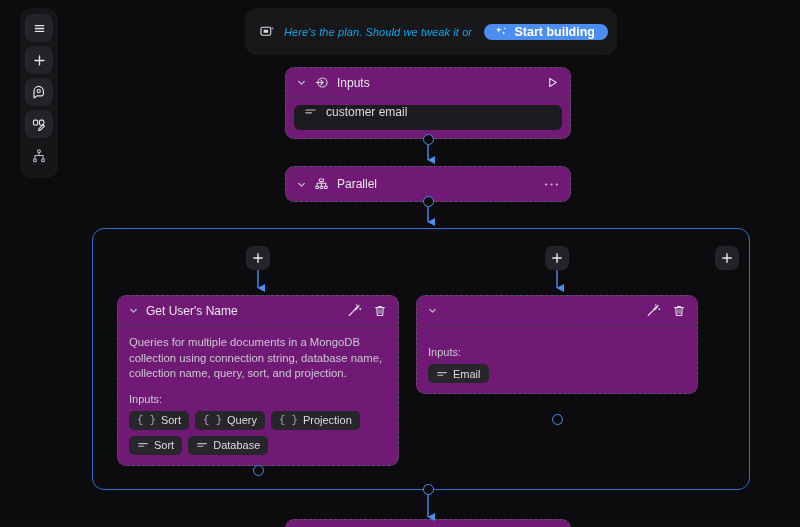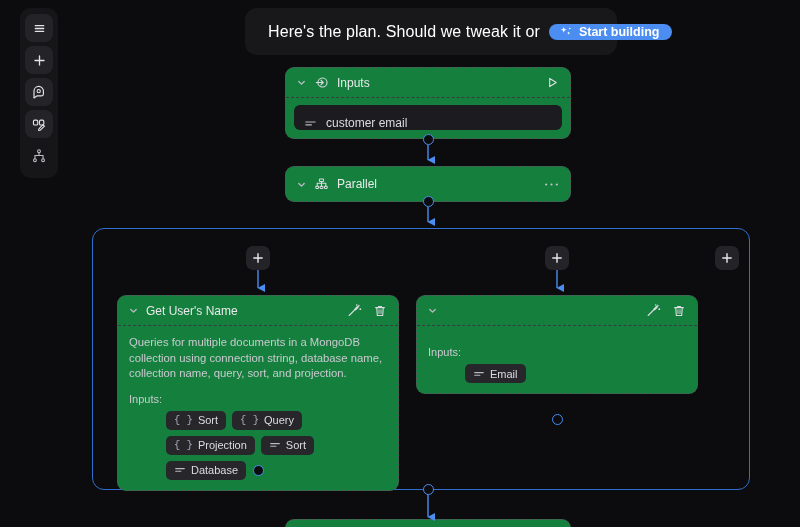--- a/index.html
+++ b/index.html
@@ -49,24 +49,25 @@
     left: 245px; top: 8px;
     width: 372px; height: 47px;
     background: #18181b;
     border-radius: 12px;
     display: flex;
     align-items: center;
     padding: 0 9px 0 14px;
     gap: 9px;
   }
   .banner-text {
-    font-size: 16px;
-    color: #ffffff;
+    font-size: 11px;
+    color: #0ea5e9;
     letter-spacing: .1px;
     white-space: nowrap;
+    font-style: italic;
   }
   .start-btn {
     margin-left: auto;
     background: #4b8df0;
     color: #fff;
     border: none;
     border-radius: 8px;
     height: 16px;
     padding: 0 13px 0 10px;
     font-size: 12.5px;
@@ -75,21 +76,21 @@
     display: flex; align-items: center; gap: 6px;
     cursor: pointer;
     white-space: nowrap;
   }
 
   
   .node {
     position: absolute;
     border: 1px dashed #56565e;
     border-radius: 9px;
-    background: #15803d;
+    background: #701a75;
   }
   .node-head {
     display: flex;
     align-items: center;
     gap: 8px;
     padding: 0 11px;
     height: 30px;
     border-bottom: 1px dashed #3a3a42;
   }
   .node-head.nb { border-bottom: none; }
@@ -109,21 +110,21 @@
     font-size: 11.3px;
     line-height: 15.6px;
     color: #c9c9d0;
   }
   .inputs-label {
     font-size: 11px;
     color: #c9c9d0;
     margin-top: 11px;
     margin-bottom: 6px;
   }
-  .chips { display: flex; flex-wrap: wrap; gap: 6px; margin-left: 37px; }
+  .chips { display: flex; flex-wrap: wrap; gap: 6px; }
   .chip {
     background: #26262b;
     border-radius: 5px;
     height: 19px;
     padding: 0 8px;
     display: inline-flex;
     align-items: center;
     gap: 5px;
     font-size: 11px;
     color: #dcdce2;
@@ -132,21 +133,21 @@
   }
   .chip .braces { color: #a9a9b4; font-size: 10.5px; font-family: "Liberation Mono", monospace; }
 
   
   .field {
     margin: 7px 8px 8px 8px;
     height: 25px;
     background: #1b1b20;
     border-radius: 6px;
     display: flex;
-    align-items: flex-end;
+    align-items: flex-start;
     gap: 9px;
     padding: 0 10px;
     font-size: 12px;
     color: #dcdce2;
     cursor: pointer;
   }
 
   
   .parallel-box {
     position: absolute;

